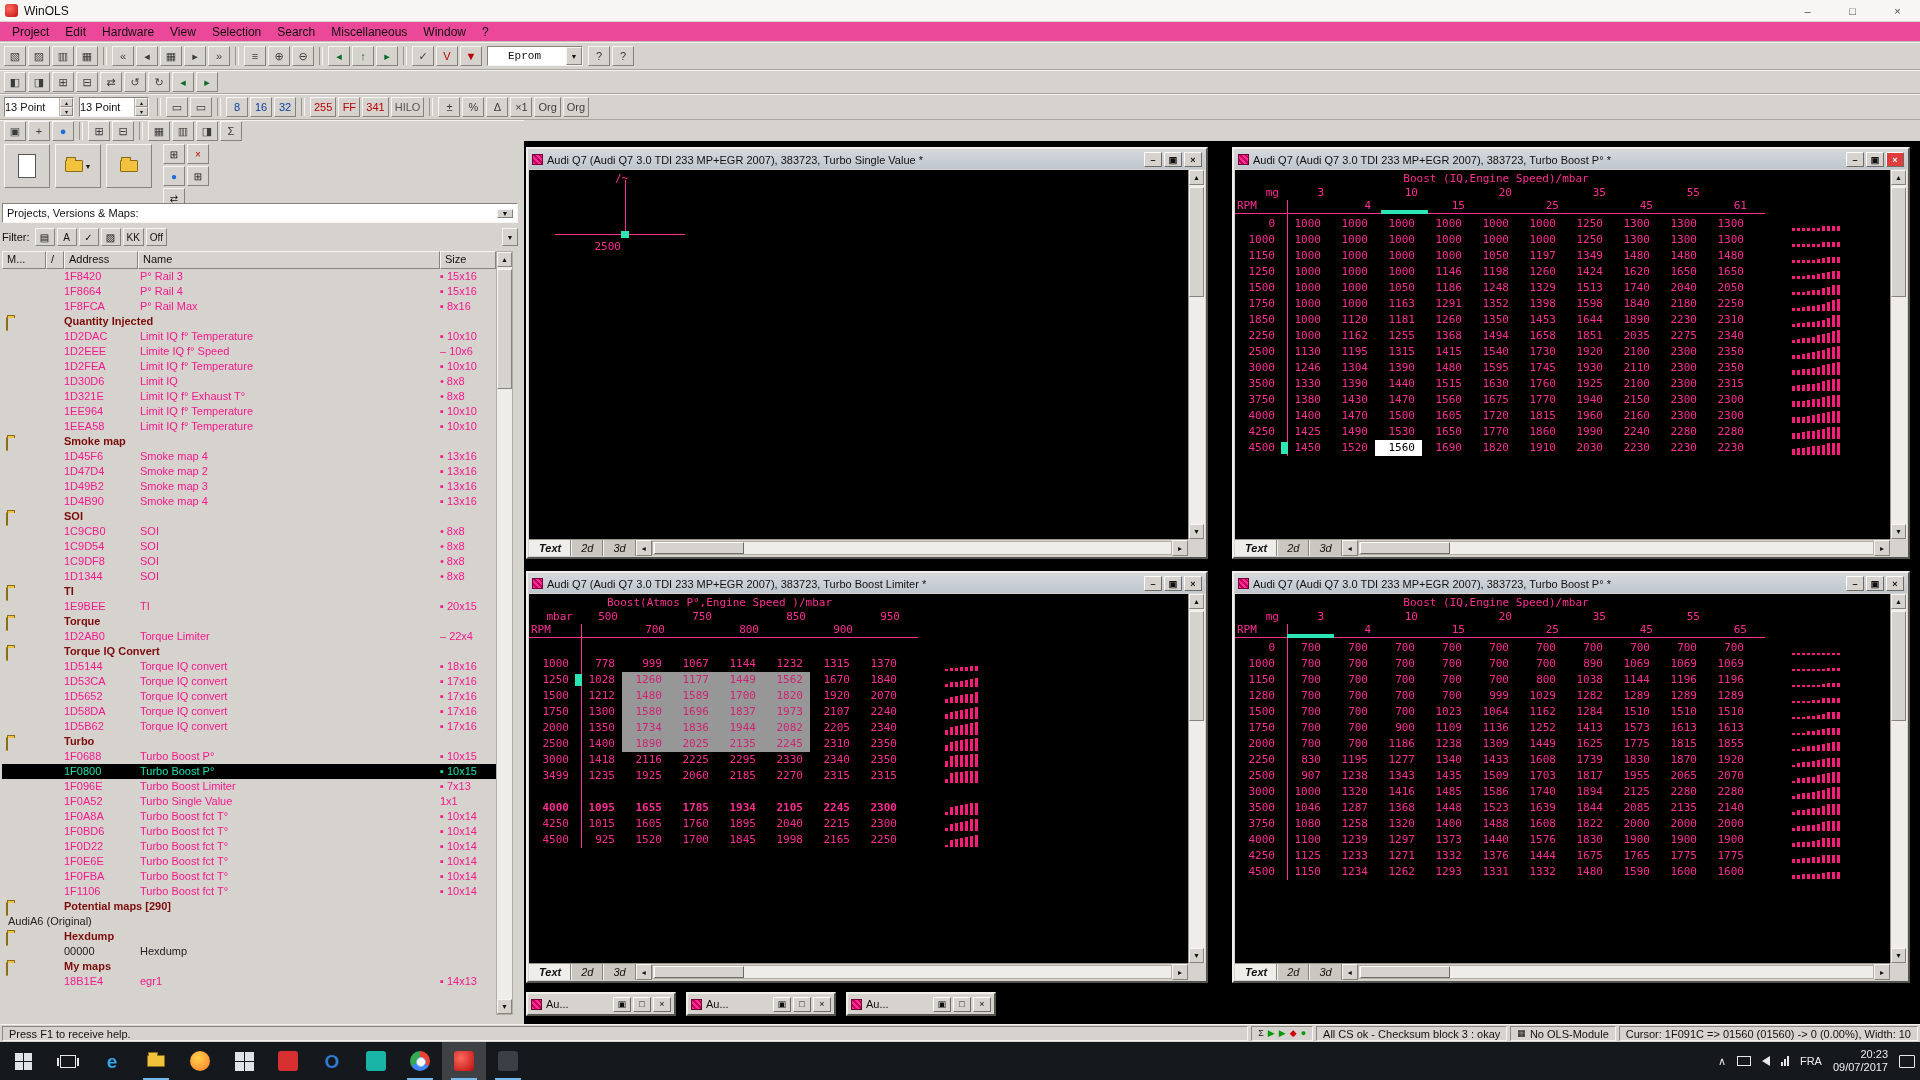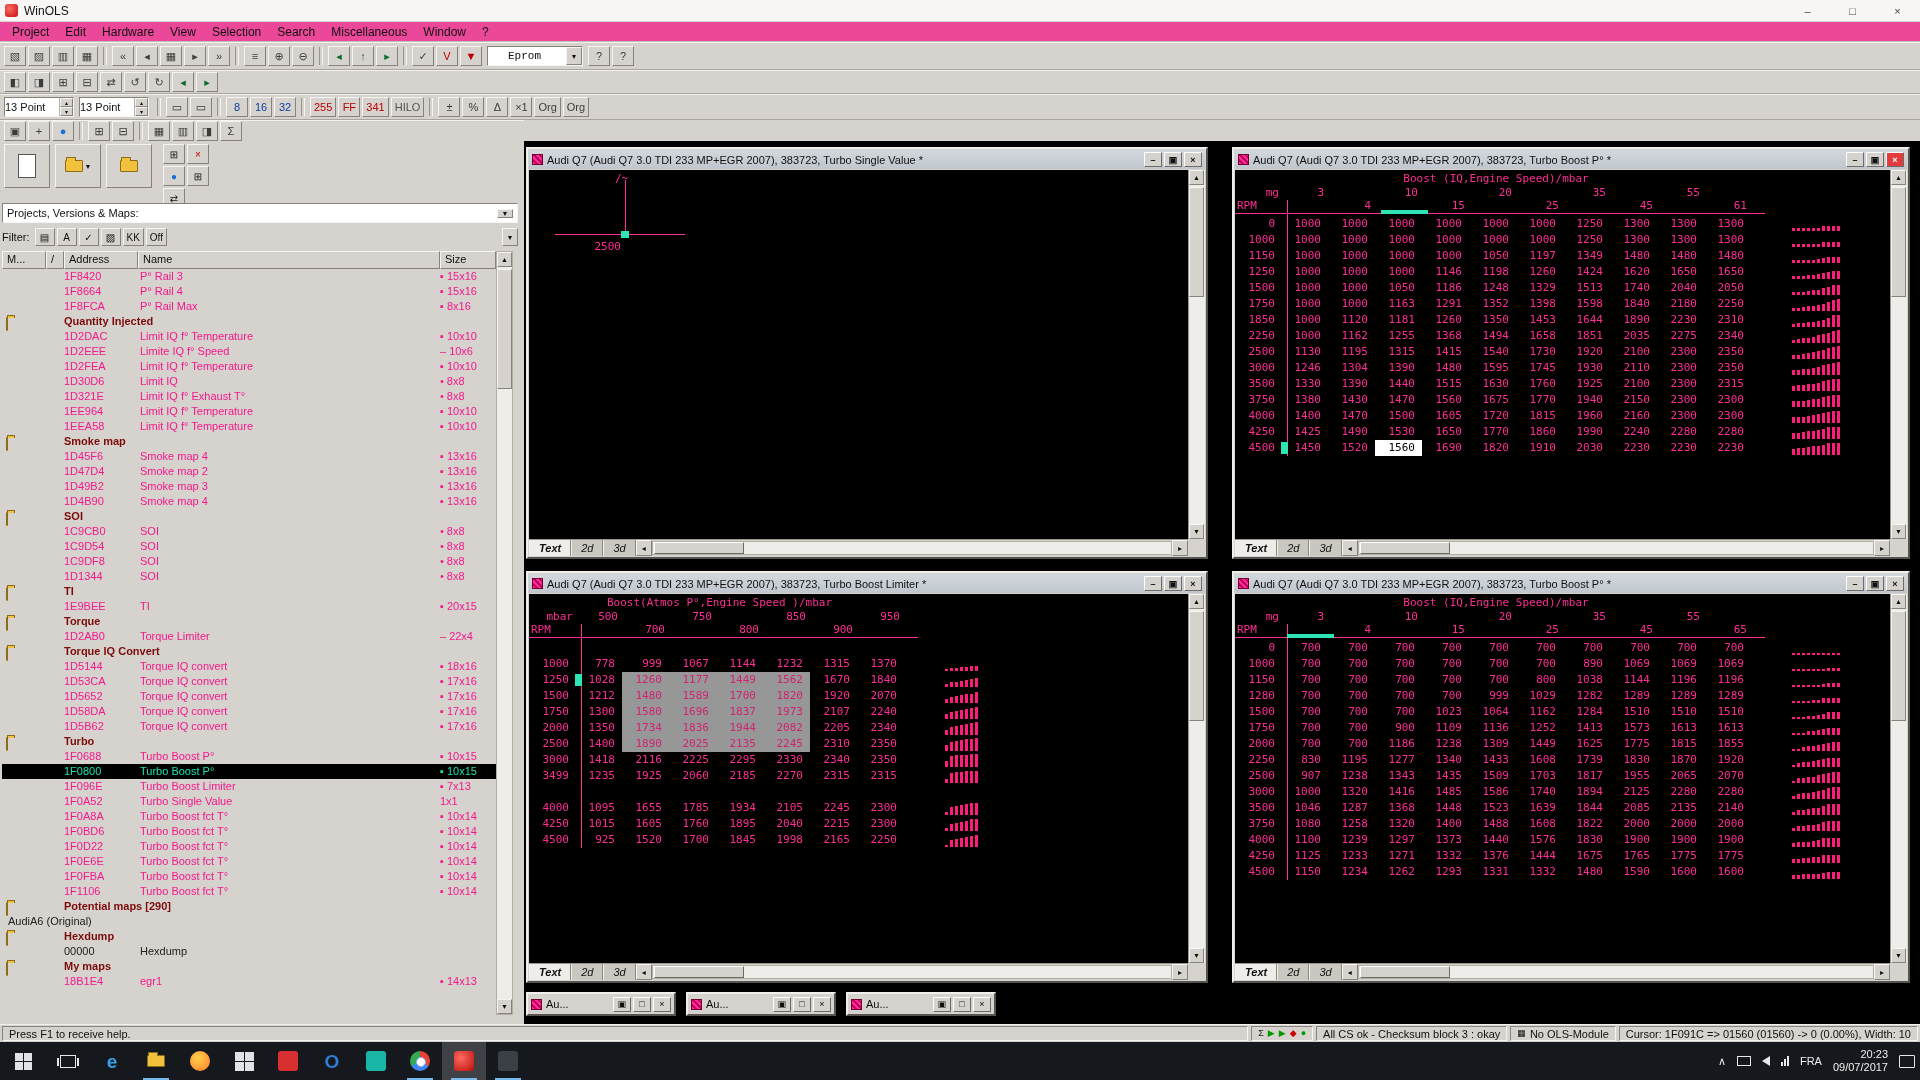--- a/index.html
+++ b/index.html
@@ -1017,21 +1017,21 @@
             </span></div>
           <div class="tbl-row" style="top: 174px; width: 521px;"><span class="tbl-rpm">3499</span><span class="tbl-cell">1235</span><span class="tbl-cell">1925</span><span class="tbl-cell">2060</span><span class="tbl-cell">2185</span><span class="tbl-cell">2270</span><span class="tbl-cell">2315</span><span class="tbl-cell">2315</span><span class="tbl-bars" style="left: 416px;">
               <i style="height: 4px;"></i>
               <i style="height: 10px;"></i>
               <i style="height: 11px;"></i>
               <i style="height: 11px;"></i>
               <i style="height: 12px;"></i>
               <i style="height: 12px;"></i>
               <i style="height: 12px;"></i>
             </span></div>
-          <div class="tbl-row" style="top: 206px; width: 521px;"><span class="tbl-rpm">4000</span><span class="tbl-cell">1095</span><span class="tbl-cell">1655</span><span class="tbl-cell">1785</span><span class="tbl-cell">1934</span><span class="tbl-cell">2105</span><span class="tbl-cell">2245</span><span class="tbl-cell">2300</span><span class="tbl-bars" style="left: 416px;">
+          <div class="tbl-row" style="top: 206px; width: 521px; font-weight: bold;"><span class="tbl-rpm">4000</span><span class="tbl-cell">1095</span><span class="tbl-cell">1655</span><span class="tbl-cell">1785</span><span class="tbl-cell">1934</span><span class="tbl-cell">2105</span><span class="tbl-cell">2245</span><span class="tbl-cell">2300</span><span class="tbl-bars" style="left: 416px;">
               <i style="height: 3px;"></i>
               <i style="height: 8px;"></i>
               <i style="height: 9px;"></i>
               <i style="height: 10px;"></i>
               <i style="height: 11px;"></i>
               <i style="height: 12px;"></i>
               <i style="height: 12px;"></i>
             </span></div>
           <div class="tbl-row" style="top: 222px; width: 521px;"><span class="tbl-rpm">4250</span><span class="tbl-cell">1015</span><span class="tbl-cell">1605</span><span class="tbl-cell">1760</span><span class="tbl-cell">1895</span><span class="tbl-cell">2040</span><span class="tbl-cell">2215</span><span class="tbl-cell">2300</span><span class="tbl-bars" style="left: 416px;">
               <i style="height: 3px;"></i>

